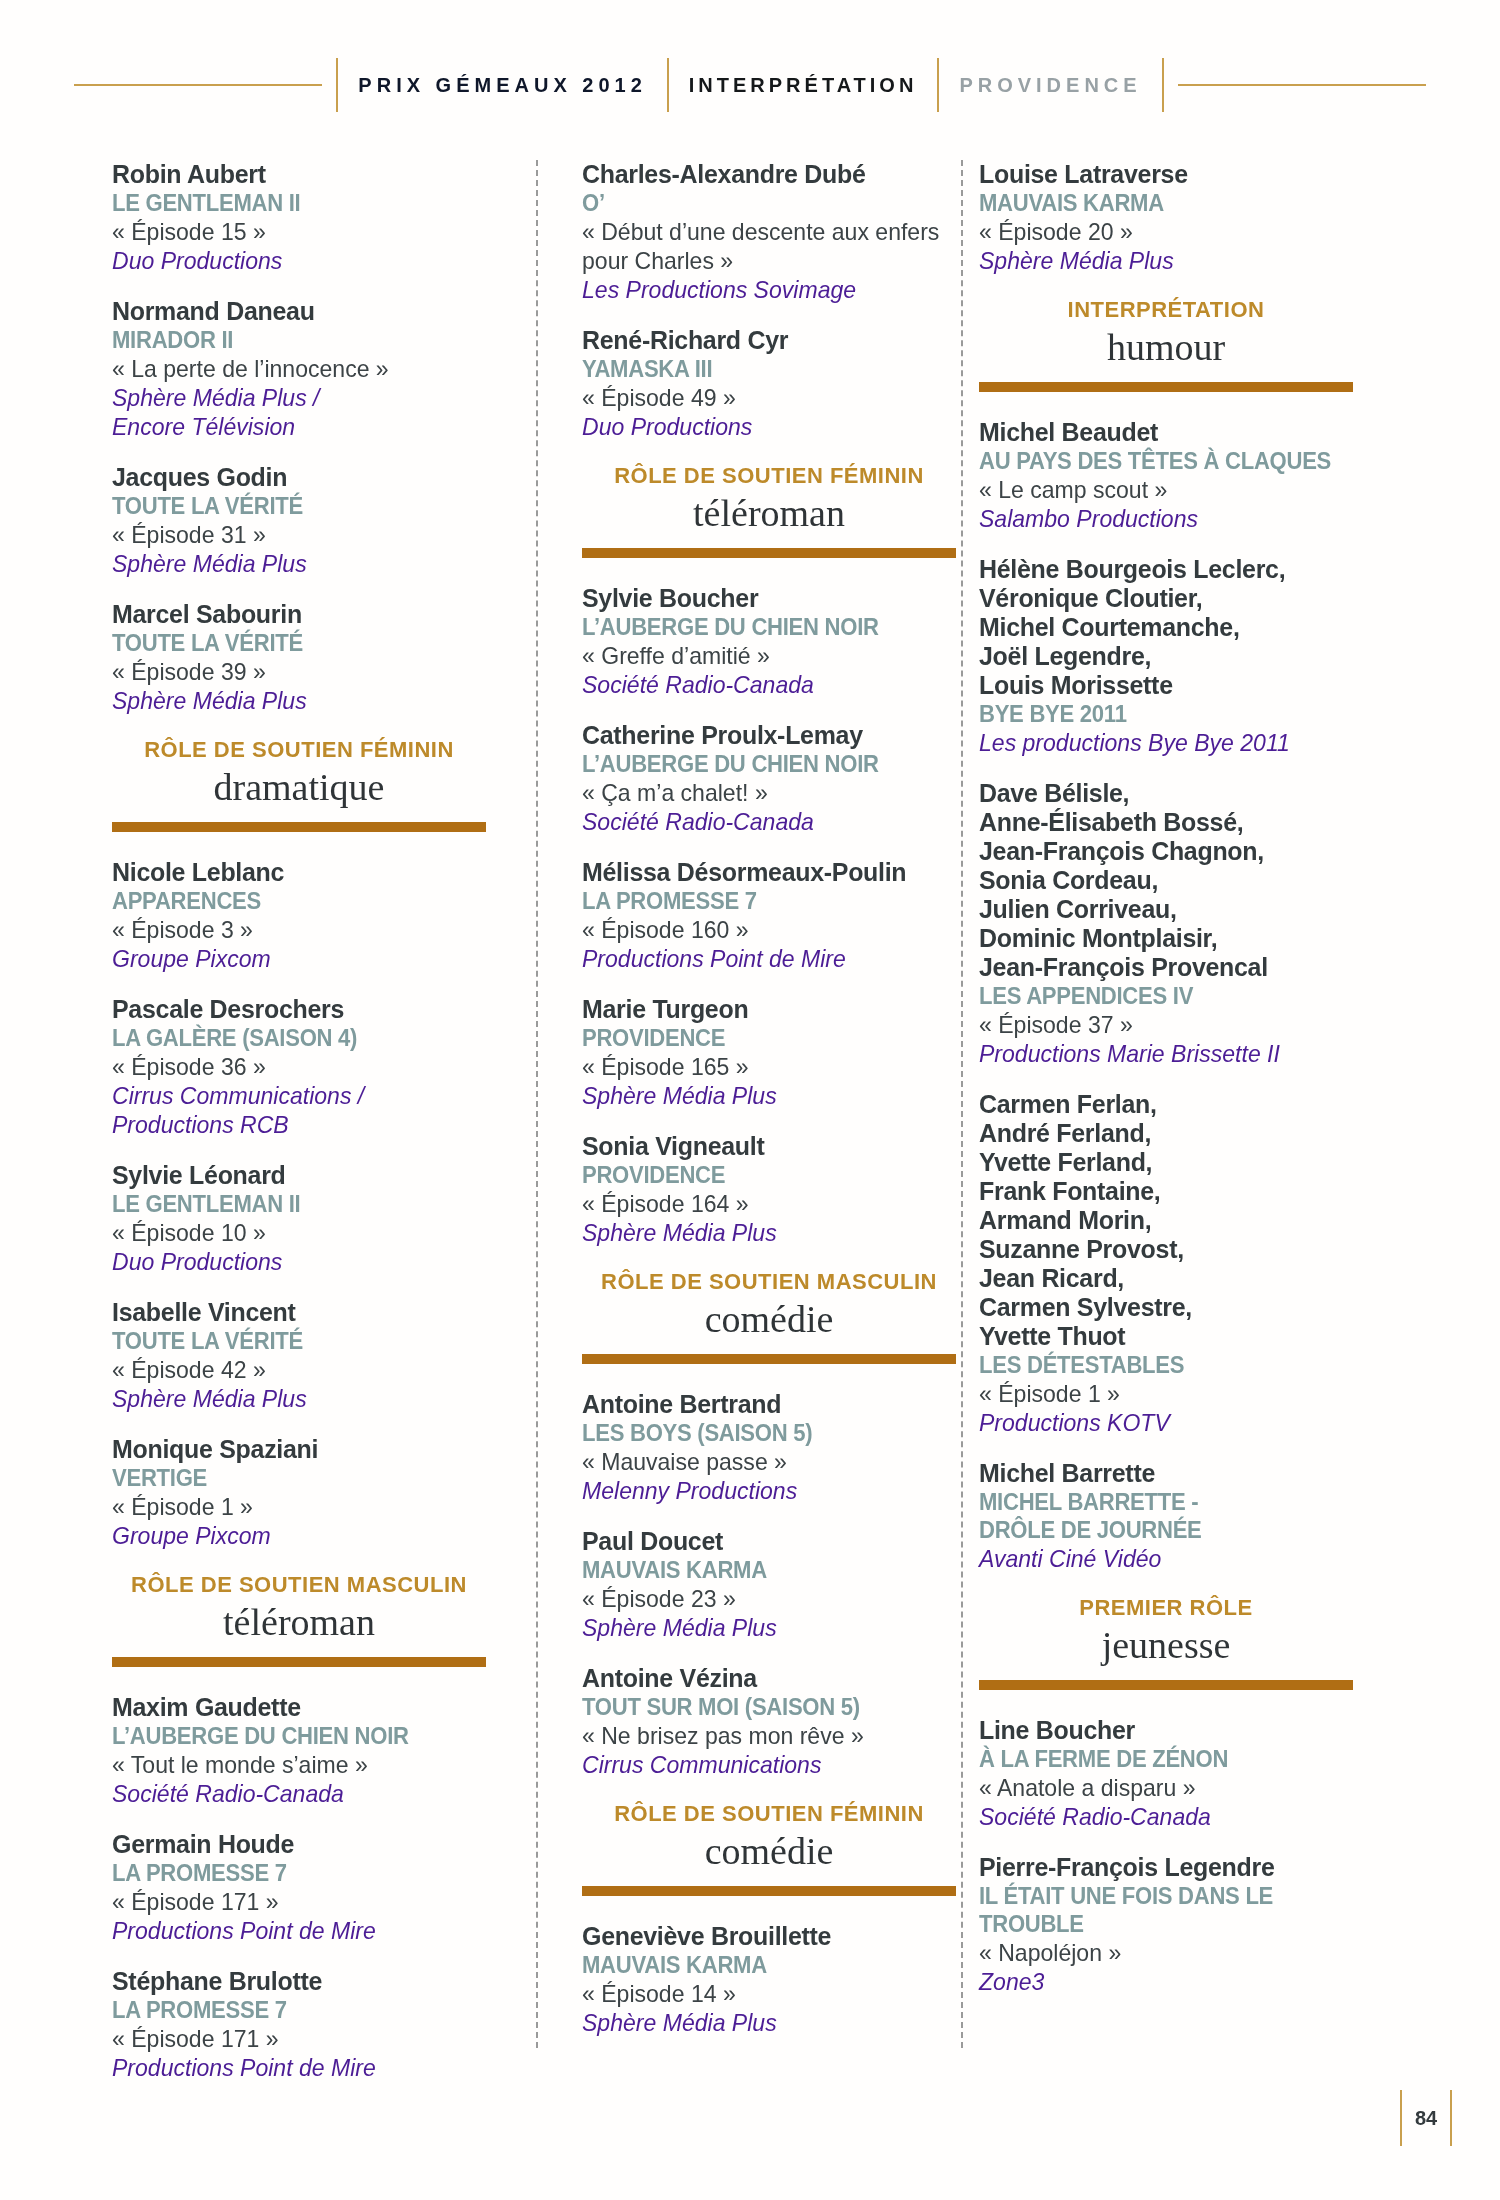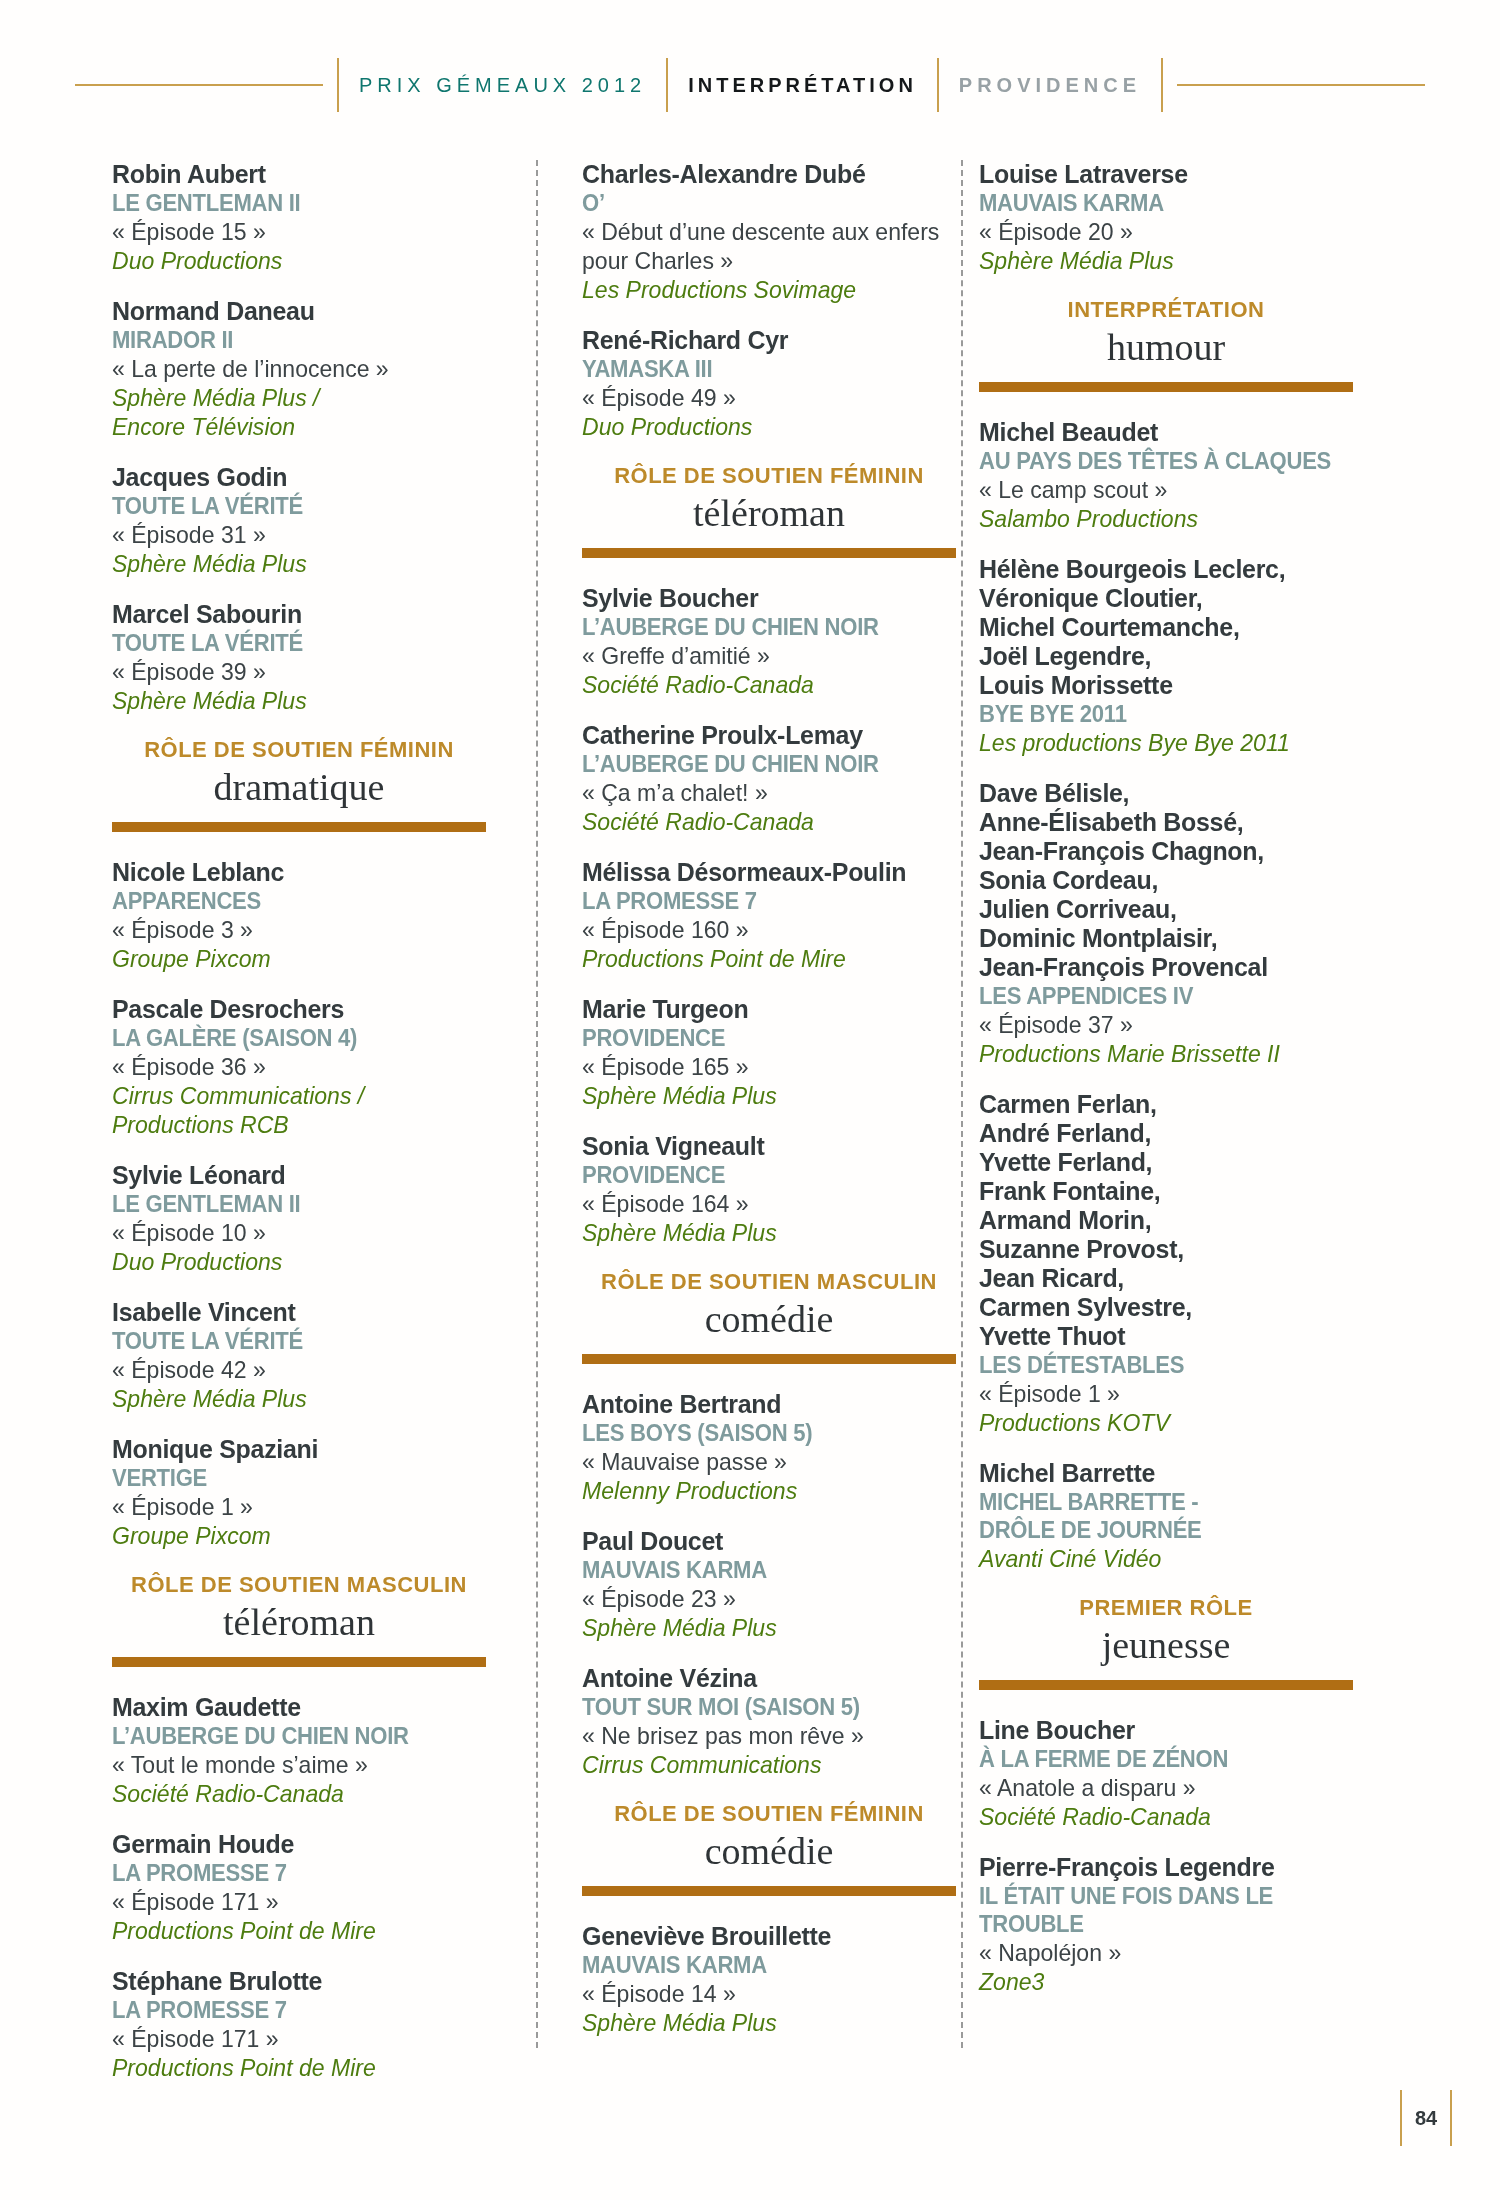--- a/index.html
+++ b/index.html
@@ -13,21 +13,21 @@
     margin:0 auto;
   }
   
   .masthead{
     position:absolute;top:58px;left:0;width:1500px;
     display:flex;align-items:center;justify-content:center;
   }
   .mast-rule{height:2px;background:#c9a04e;width:248px;}
   .mast-tick{width:2px;height:54px;background:#c9a04e;margin:0 14px;}
   .mast-label{font-size:20px;letter-spacing:5px;white-space:nowrap;padding:0 6px;}
-  .mast-label.l1{color:#0f766e;font-weight:400;text-align:center;}
+  .mast-label.l1{color:#0f172a;font-weight:700;text-align:center;}
   .mast-label.l2{color:#15181a;font-weight:bold;letter-spacing:4px;}
   .mast-label.l3{color:#98a1a5;font-weight:600;}
   
   .col{position:absolute;top:160px;width:374px;}
   .col.c1{left:112px;}
   .col.c2{left:582px;}
   .col.c3{left:979px;}
   .col-divider{
     position:absolute;top:160px;height:1888px;width:0;
     border-left:2px dashed #9a9a9a;
@@ -35,21 +35,21 @@
   .col-divider.d1{left:536px;}
   .col-divider.d2{left:961px;}
   
   .entry{margin:0 0 22px 0;}
   .line{white-space:nowrap;}
   .line span{display:inline-block;transform:scaleX(0.96);transform-origin:0 50%;white-space:nowrap;}
   .line.name{font-size:26px;font-weight:bold;color:#343b3e;line-height:29px;letter-spacing:-0.3px;}
   .line.show{font-size:24px;font-weight:bold;color:#7f9b9d;line-height:28px;letter-spacing:-0.3px;}
   .line.show span{transform:scaleX(0.92);}
   .line.episode{font-size:24px;color:#3c4346;line-height:29px;}
-  .line.prod{font-size:24px;font-style:italic;color:#4d7c0f;line-height:29px;}
+  .line.prod{font-size:24px;font-style:italic;color:#4c1d95;line-height:29px;}
   
   .section{margin:14px 0 26px 0;text-align:center;}
   .cat-label{
     font-size:22px;font-weight:bold;color:#bd8a2a;
     letter-spacing:0.5px;line-height:26px;
   }
   .cat-genre{
     font-family:"Liberation Serif", serif;
     font-size:38px;color:#2f3437;line-height:44px;margin-top:2px;
   }

